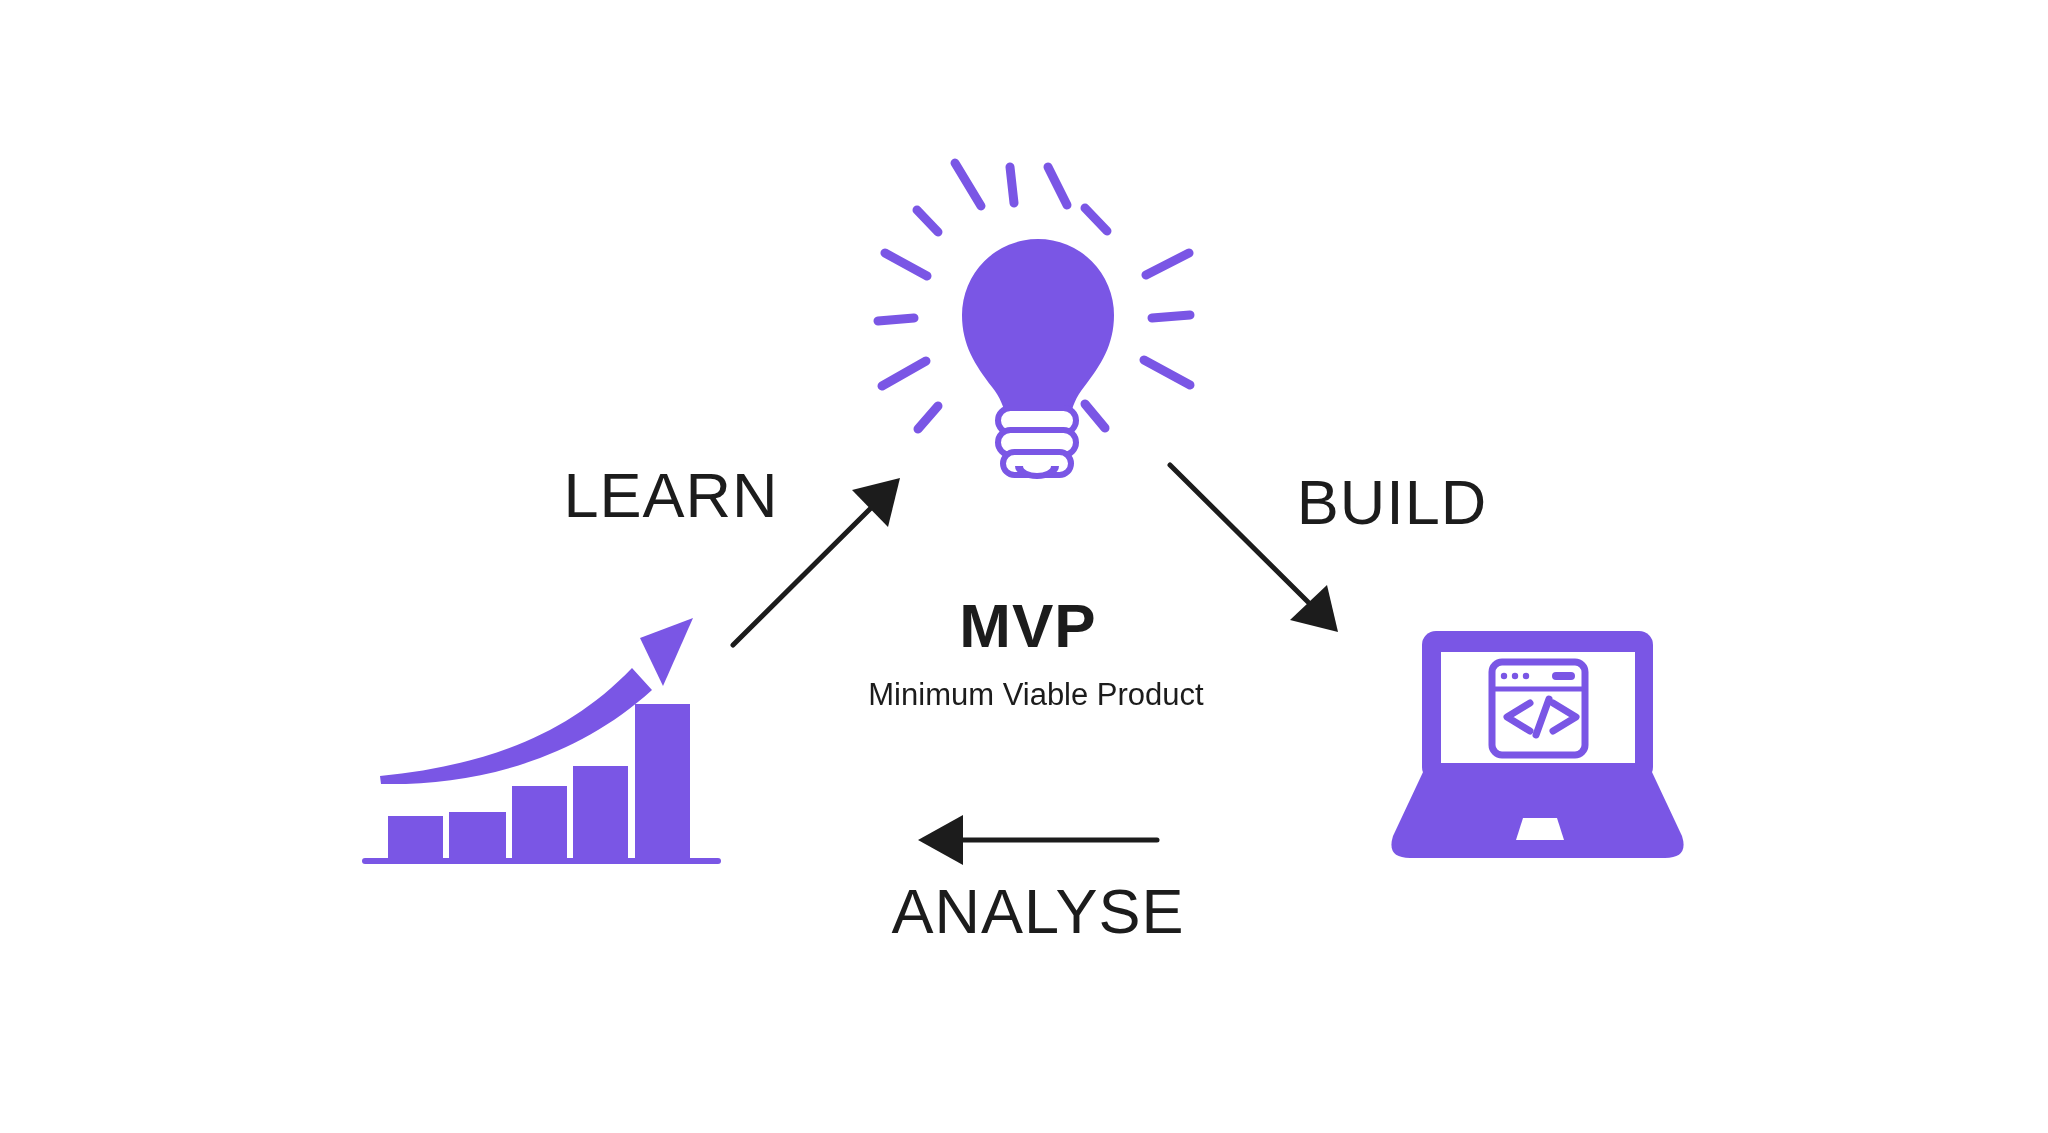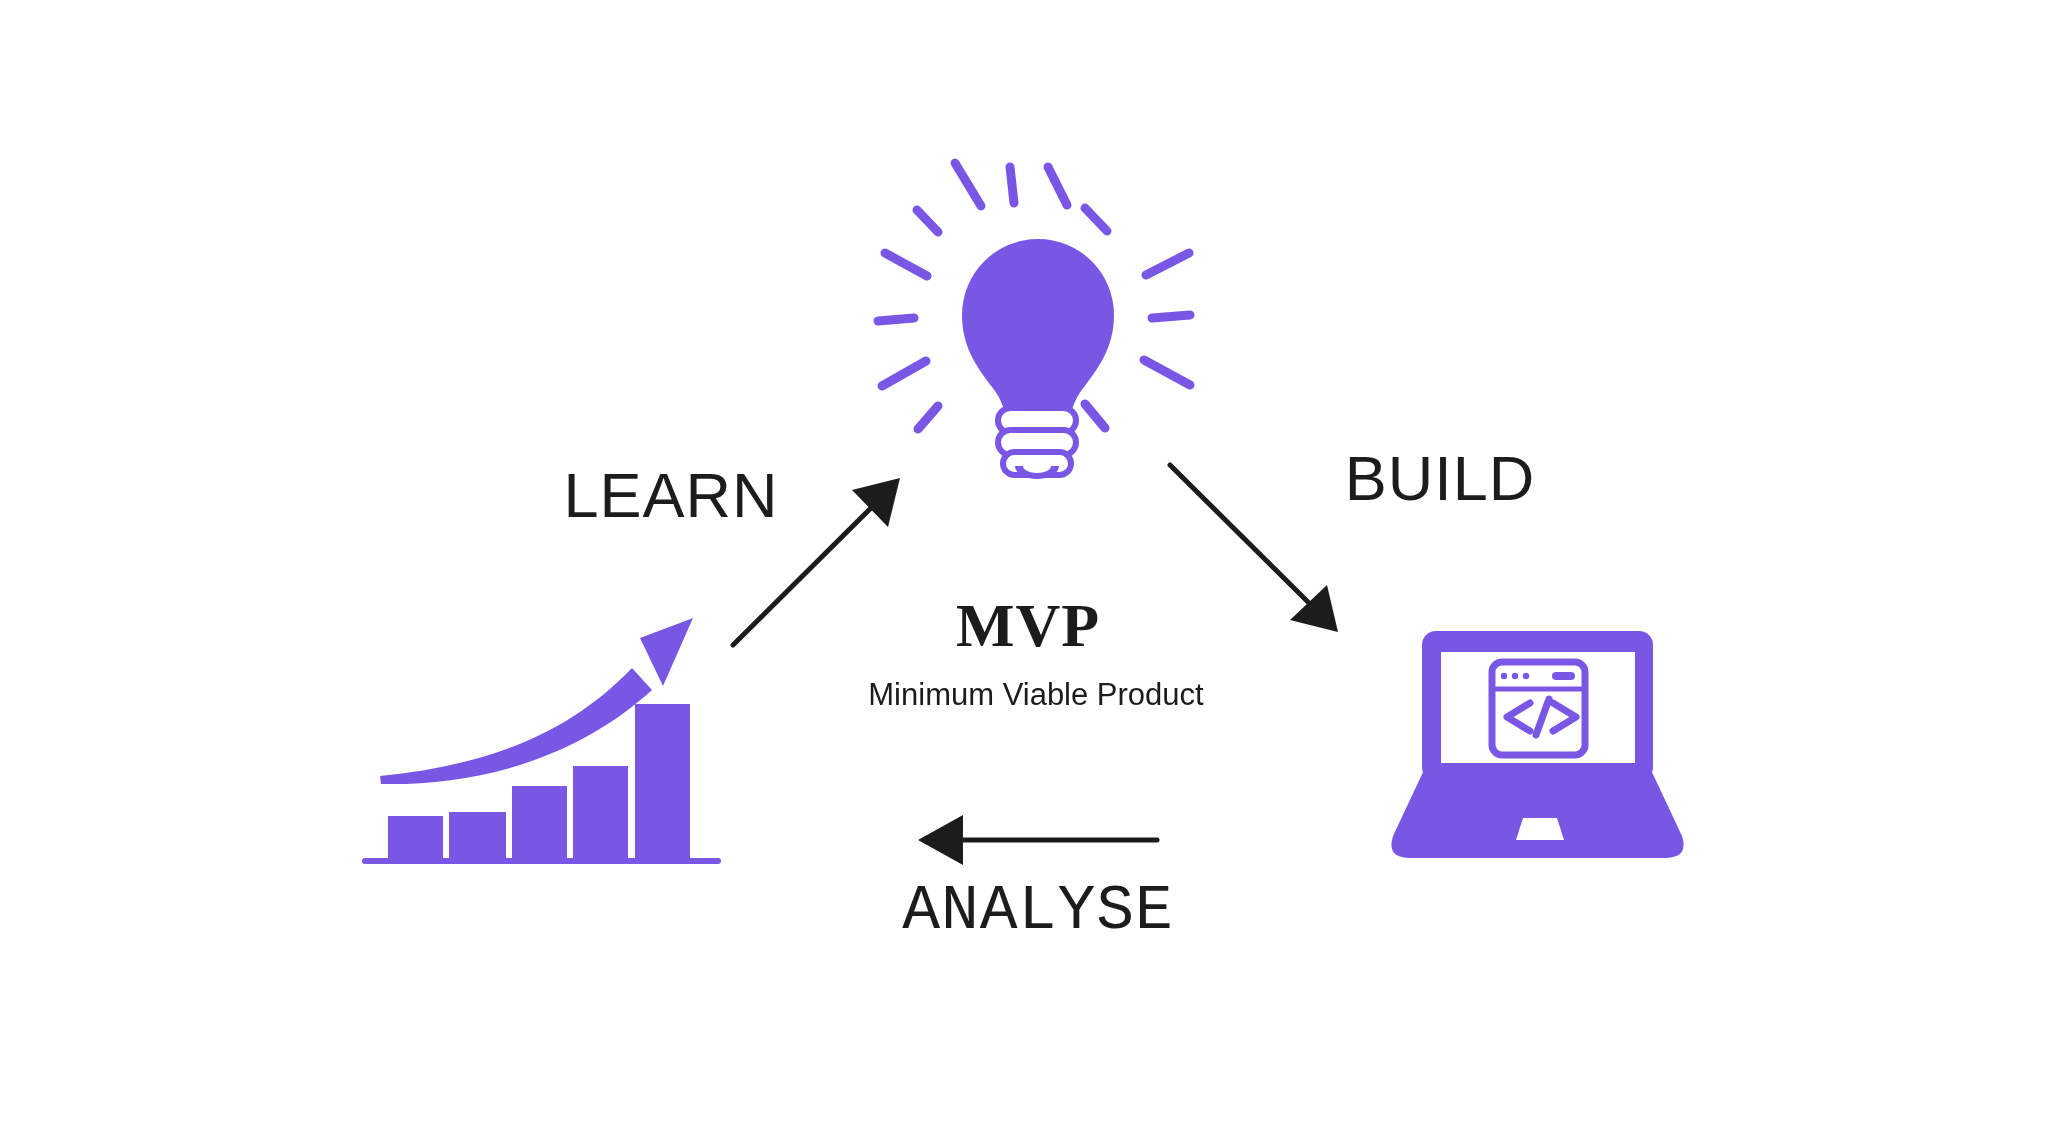--- a/index.html
+++ b/index.html
@@ -27,27 +27,27 @@
   .label{
     position:absolute;
     transform:translate(-50%,-50%);
     font-size:63px;
     font-weight:500;
     letter-spacing:1px;
     white-space:nowrap;
     color:var(--ink);
   }
   .label-learn{left:671px;top:495px;}
-  .label-build{left:1392px;top:478px;margin-left:48px;}
-  .label-analyse{left:1038px;top:911px;font-family:Liberation Mono, monospace;}
+  .label-build{left:1392px;top:502px;}
+  .label-analyse{left:1038px;top:911px;}
   .mvp-title{
     position:absolute;left:1028px;top:625px;
     transform:translate(-50%,-50%);
     font-size:62px;font-weight:700;letter-spacing:1px;
-    white-space:nowrap;color:var(--ink);font-family:Liberation Serif, serif;
+    white-space:nowrap;color:var(--ink);
   }
   .mvp-subtitle{
     position:absolute;left:1036px;top:695px;
     transform:translate(-50%,-50%);
     font-size:31px;font-weight:400;
     white-space:nowrap;color:var(--ink);
   }
 </style>
 </head>
 <body>

